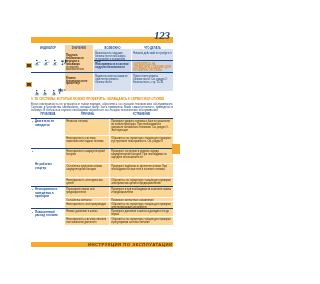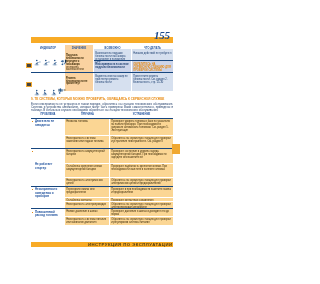--- a/index.html
+++ b/index.html
@@ -51,21 +51,21 @@
   #t2 .t2row{display:flex;box-sizing:border-box;overflow:hidden;}
   #t2 .t2row.sep{border-top:0.5px solid #fff;}
   #t2 .t2c2{width:45px;flex:0 0 45px;box-sizing:border-box;padding:0.9px 1.2px;border-right:0.5px solid #fff;}
   #t2 .t2c3{width:63px;flex:0 0 63px;box-sizing:border-box;padding:0.9px 1.2px;}
 </style>
 </head>
 <body>
 
 <div class="page">
   <div class="abs hdrbar"></div>
-  <div class="abs pageno">155</div>
+  <div class="abs pageno">123</div>
 
   <div class="abs pBg" style="left:65px;top:45.3px;width:28px;height:45.9px"></div>
   <div class="abs bBg" style="left:94px;top:49.2px;width:37px;height:42px"></div>
   <div class="abs bBg" style="left:132px;top:49.2px;width:41px;height:42px"></div>
   <div class="abs bBg2" style="left:94px;top:61px;width:37px;height:12px"></div>
   <div class="abs bBg2" style="left:132px;top:61px;width:41px;height:12px"></div>
 
   <div class="abs hdrtxt" style="left:31px;top:46.8px;width:34px">ИНДИКАТОР</div>
   <div class="abs hdrtxt" style="left:65px;top:46.8px;width:28px">ЗНАЧЕНИЕ</div>
   <div class="abs hdrtxt" style="left:94px;top:46.8px;width:37px">ВОЗМОЖНО</div>

